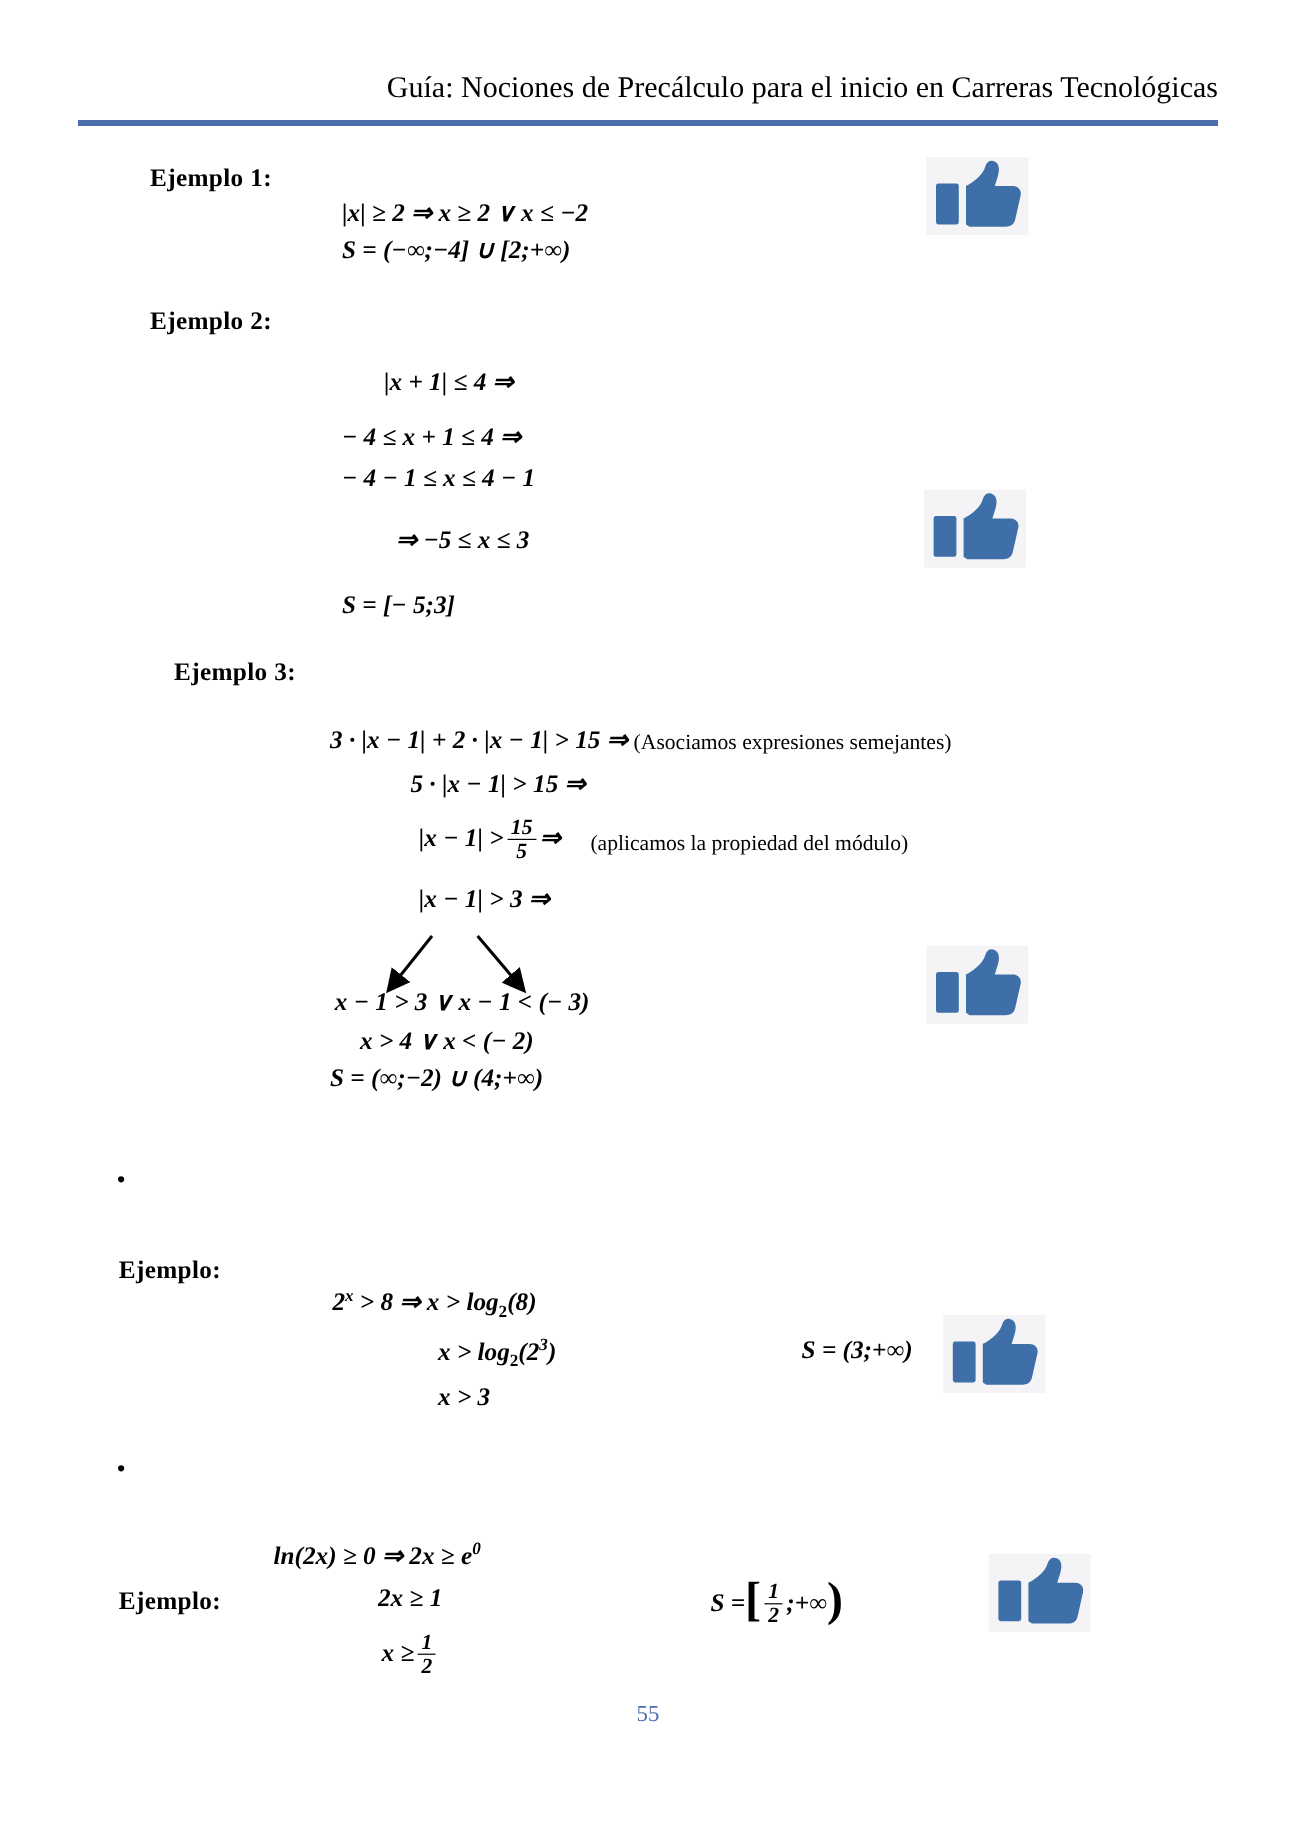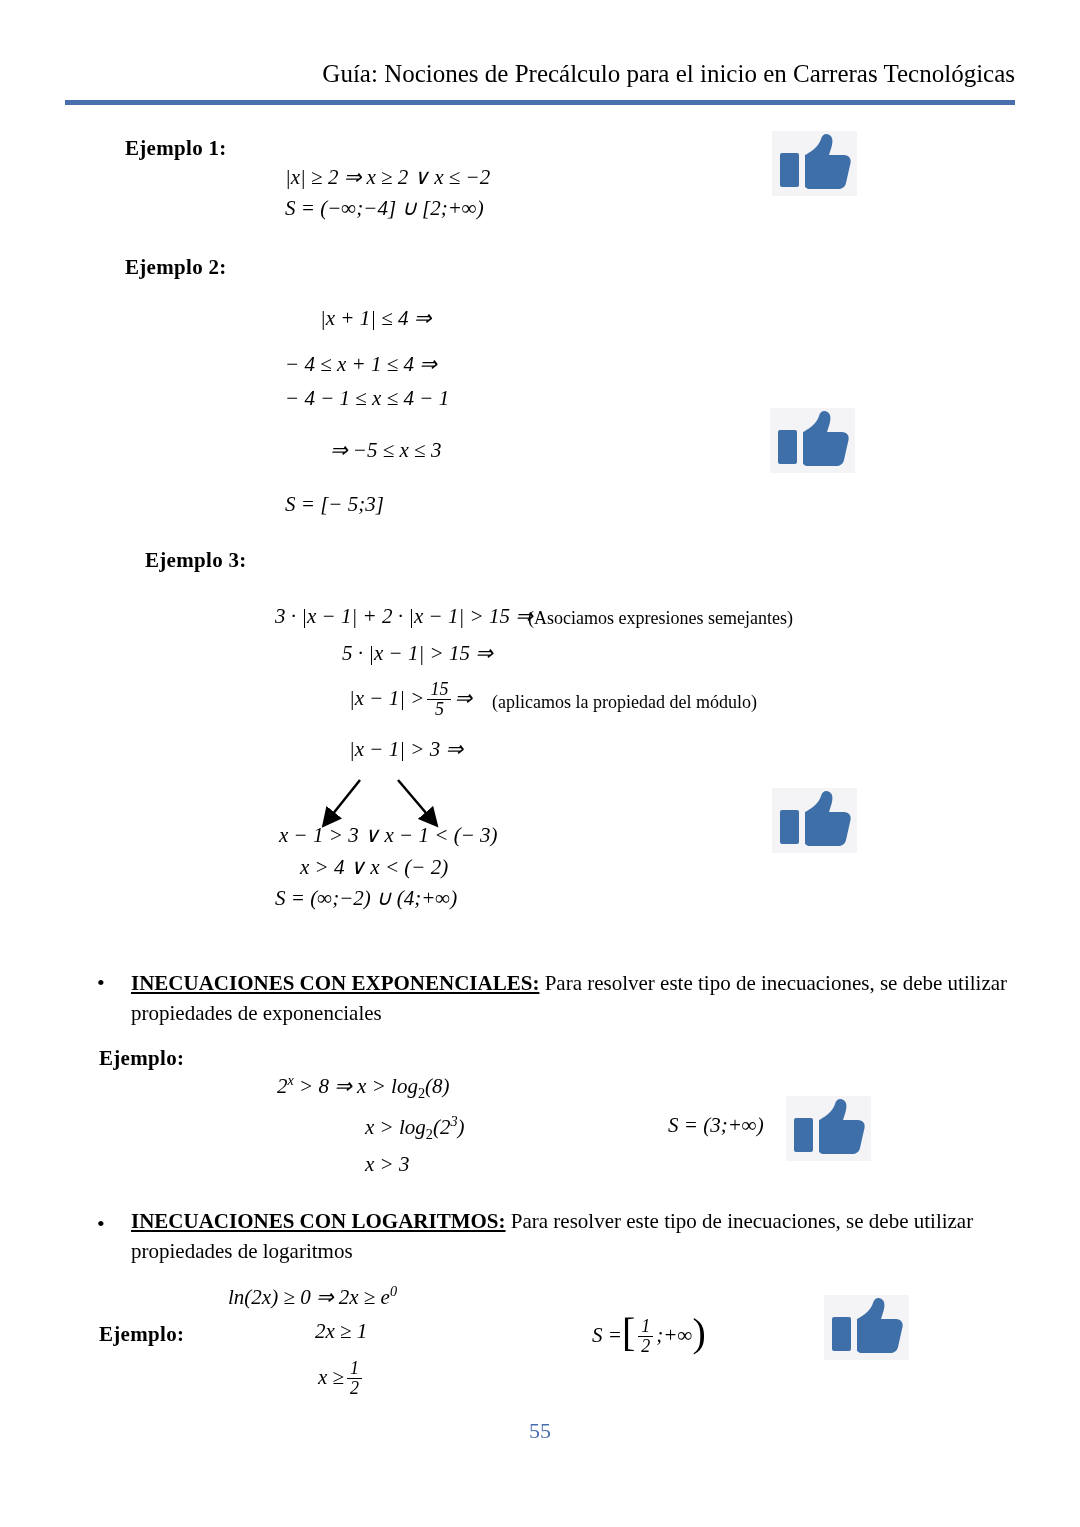--- a/index.html
+++ b/index.html
@@ -39,20 +39,21 @@
     font-weight: bold;
     font-size: 21px;
     letter-spacing: 0.3px;
   }
   .math {
     position: absolute;
     font-family: "Liberation Serif", serif;
     font-style: italic;
     font-size: 21px;
     white-space: nowrap;
+    font-weight: bold;
   }
   .note {
     position: absolute;
     font-family: "Liberation Serif", serif;
     font-style: normal;
     font-size: 18px;
     white-space: nowrap;
   }
   .body-text {
     position: absolute;
@@ -92,21 +93,21 @@
     font-size: 40px;
     line-height: 0;
     position: relative;
     top: 4px;
   }
   .pagenum {
     position: absolute;
     width: 100%;
     text-align: center;
     top: 1418px;
-    font-size: 22px;
+    font-size: 19px;
     color: #4a6fad;
     font-family: "Liberation Serif", serif;
   }
   .arrowwrap { position: absolute; }
   sup { font-size: 0.68em; vertical-align: super; font-style: italic; }
   sub { font-size: 0.68em; vertical-align: sub; font-style: normal; }
 </style>
 </head>
 <body>
 
@@ -169,23 +170,20 @@
   <div class="math" style="left:275px; top:886px;">S = (∞;−2) ∪ (4;+∞)</div>
 
   <div class="thumb" style="left:772px; top:788px; width:85px; height:65px;">
     <svg width="85" height="65" viewBox="0 0 85 65" xmlns="http://www.w3.org/2000/svg">
       <rect x="8" y="22" width="19" height="34" rx="2" fill="#3f6fa8"></rect>
       <path d="M33 56 L33 24 C33 24 46 18 49 8 C50.5 3 54 2 57.5 4 C61 6 61 11 59.5 16 L57 24 L72 24 C77 24 79.5 28 78.5 32 L74 52 C73 56 70 58 66 58 L36 58 Z" fill="#3f6fa8"></path>
     </svg>
   </div>
 
   <div class="bullet" style="left:97px; top:972px;">•</div>
-  <div class="body-text" style="left:131px; top:968px; width:880px;">
-    <span class="u-bold">INECUACIONES CON EXPONENCIALES:</span><span> Para resolver este tipo de inecuaciones, se debe utilizar propiedades de exponenciales</span>
-  </div>
 
   <div class="label-bold" style="left:99px; top:1046px;">Ejemplo:</div>
 
   <div class="math" style="left:277px; top:1072px;">
     <span>2</span><sup>x</sup><span> &gt; 8 ⇒ x &gt; log</span><sub>2</sub><span>(8)</span>
   </div>
 
   <div class="math" style="left:365px; top:1113px;">
     <span>x &gt; log</span><sub>2</sub><span>(2</span><sup>3</sup><span>)</span>
   </div>
@@ -194,23 +192,20 @@
   <div class="math" style="left:668px; top:1113px;text-align:center;">S = (3;+∞)</div>
 
   <div class="thumb" style="left:786px; top:1096px; width:85px; height:65px;">
     <svg width="85" height="65" viewBox="0 0 85 65" xmlns="http://www.w3.org/2000/svg">
       <rect x="8" y="22" width="19" height="34" rx="2" fill="#3f6fa8"></rect>
       <path d="M33 56 L33 24 C33 24 46 18 49 8 C50.5 3 54 2 57.5 4 C61 6 61 11 59.5 16 L57 24 L72 24 C77 24 79.5 28 78.5 32 L74 52 C73 56 70 58 66 58 L36 58 Z" fill="#3f6fa8"></path>
     </svg>
   </div>
 
   <div class="bullet" style="left:97px; top:1213px;">•</div>
-  <div class="body-text" style="left:131px; top:1206px; width:880px;">
-    <span class="u-bold">INECUACIONES CON LOGARITMOS:</span><span> Para resolver este tipo de inecuaciones, se debe utilizar propiedades de logaritmos</span>
-  </div>
 
   <div class="math" style="left:228px; top:1283px;">
     <span>ln(2x) ≥ 0 ⇒ 2x ≥ e</span><sup>0</sup>
   </div>
 
   <div class="label-bold" style="left:99px; top:1322px;">Ejemplo:</div>
 
   <div class="math" style="left:315px; top:1319px;">2x ≥ 1</div>
 
   <div class="math" style="left:318px; top:1360px;">

